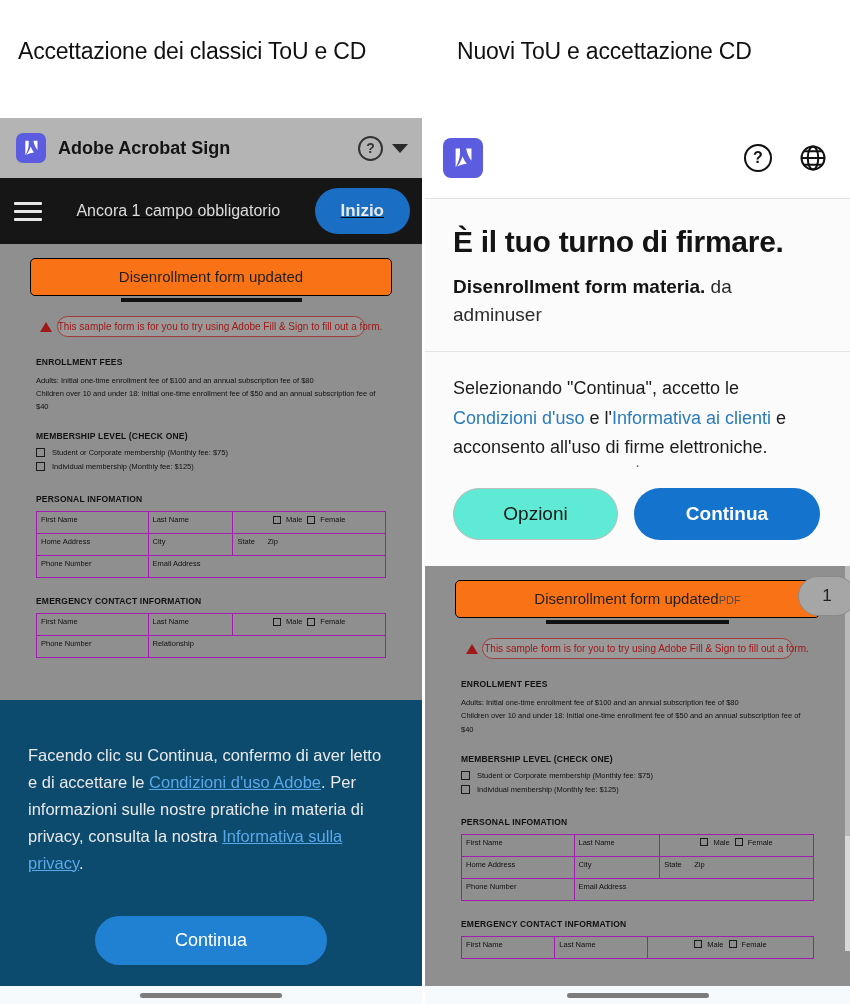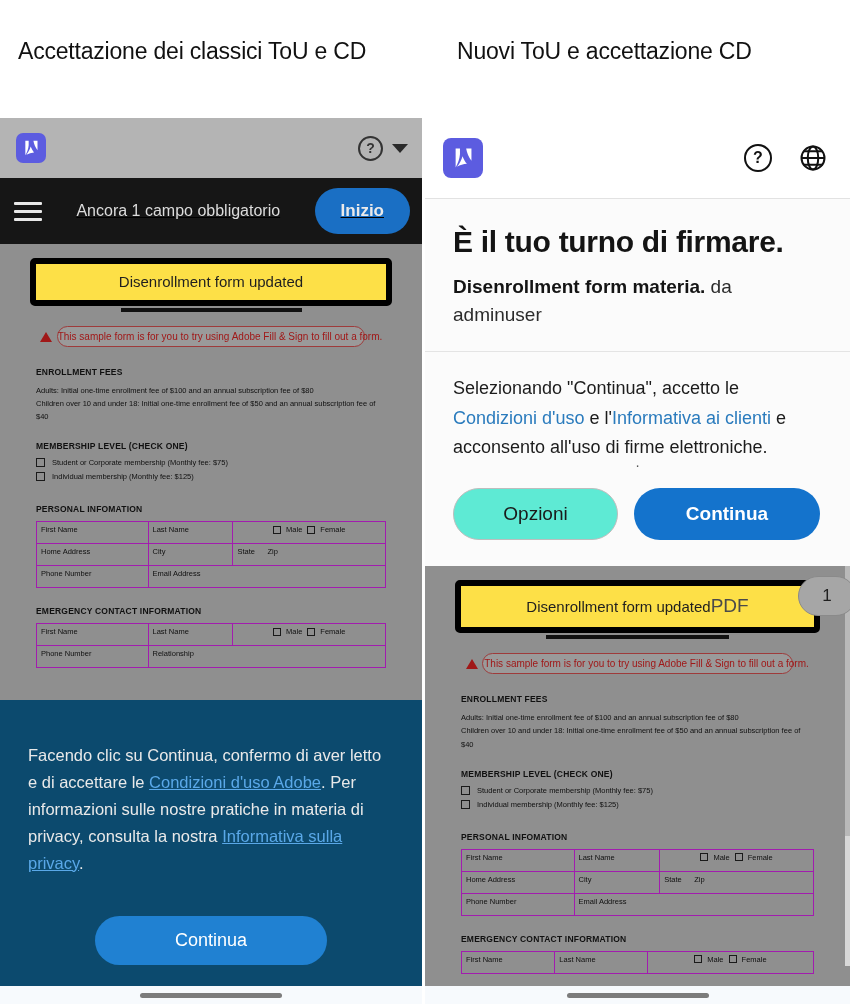--- a/index.html
+++ b/index.html
@@ -60,24 +60,24 @@
   .btn-inizio {
     background:#1a6fc4; color:#eaeaea; font-size:17px; font-weight:600;
     border:none; border-radius:25px; padding: 13px 26px; cursor:pointer;
     flex:0 0 auto;
   }
 
   
   .doc-area { position:relative; background:#8f8f8f; }
   .doc-tabrow { padding: 14px 30px 0 30px; }
   .doc-tab {
-    border:6px solid #000000; border-radius:5px; background:#fde047;
+    border:1px solid #000000; border-radius:5px; background:#f97316;
     text-align:center; font-size:15px; color:#1f1f1f; padding: 9px 0 10px 0;
   }
-  .doc-tab .pdf-tag { color:#4a4a4a; margin-left:0; font-size:19px; }
+  .doc-tab .pdf-tag { color:#4a4a4a; margin-left:0; font-size:11px; }
   .doc-underline { height:4px; background:#111; width:50%; margin:2px auto 0 auto; }
 
   .warn-pill {
     margin: 14px auto 0 auto; width: 73%;
     border:1px solid #9e3b3b; border-radius: 13px; background:#9a9a9a;
     display:flex; align-items:center; justify-content:center; gap:6px;
     padding: 4px 8px;
   }
   .warn-pill .tri {
     width:0;height:0;border-left:6px solid transparent;border-right:6px solid transparent;
@@ -172,20 +172,21 @@
   <div class="caption caption-right">Nuovi ToU e accettazione CD</div>
 
   <div class="panel panel-left">
 
     <div class="l-appbar">
       <div class="adobe-logo">
         <svg viewBox="0 0 24 24" fill="#ffffff">
             <path d="M9.2 3.2h-4v17.6c2.2-3.8 3.6-7.9 4-12.2V3.2zM14.9 3.2c.7 4.2 2.4 8.1 4.9 11.4V3.2h-4.9zM11.6 10.3c-1 3.6-2.8 6.9-5.2 9.7 2.9-1.4 6-2.3 9.2-2.6-1.7-2.1-3.1-4.5-4-7.1z"></path>
           </svg>
       </div>
+      <div class="l-appbar-title">Adobe Acrobat Sign</div>
       <div class="l-appbar-right">
         <div class="help-circle">?</div>
         <div class="caret-down"></div>
       </div>
     </div>
 
     <div class="l-toolbar">
       <div class="hamburger">
         <span></span>
           <span></span>

